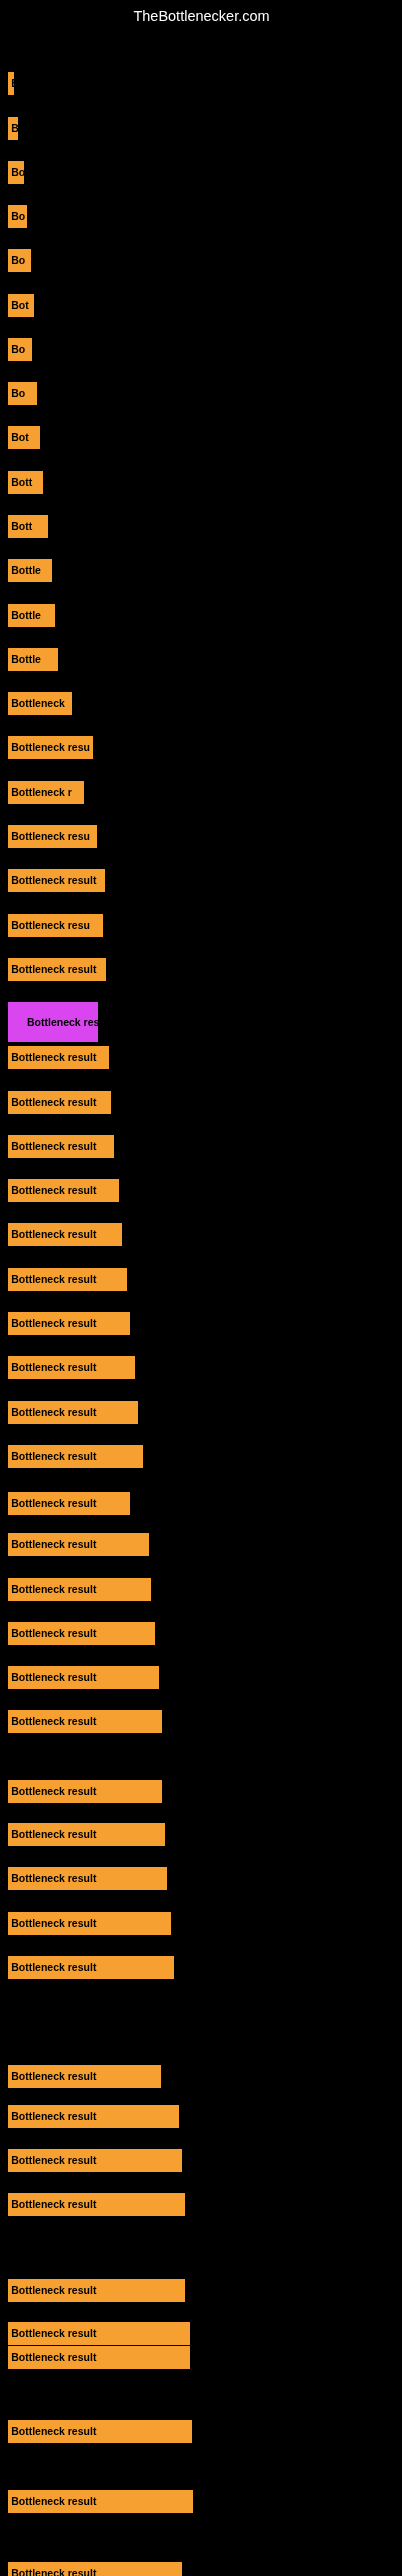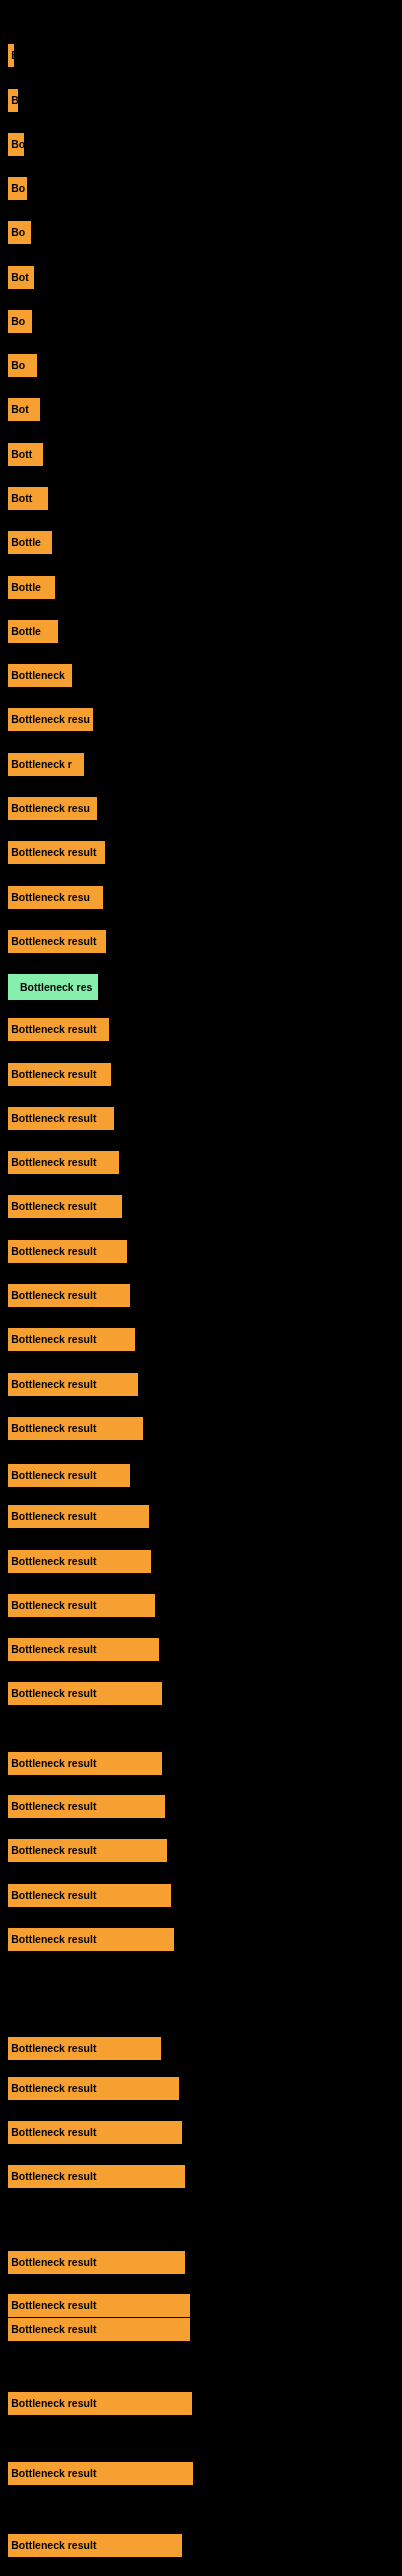--- a/index.html
+++ b/index.html
@@ -19,20 +19,21 @@
       font-size: 14.5px;
       text-align: center;
       padding: 8px 0 4px 0;
       font-weight: normal;
     }
   </style>
 </head>
 <body>
 
 <div style="position: relative; width: 403px; min-height: 2576px; background: #000;">
+  <div class="site-title">TheBottlenecker.com</div>
   <div id="bars-wrapper" style="position: relative; width: 403px; height: 2536px;">
   <div style="position: absolute; left: 8px; top: 44px; width: 14.5px; height: 22.5px;">
         <div style="background: rgb(245, 160, 48); width: 6.4px; height: 22.5px; display: flex; align-items: center; padding-left: 3.2px; white-space: nowrap; overflow: hidden; font-size: 10.5px; color: rgb(0, 0, 0); font-weight: bold;">B</div>
       </div>
       <div style="position: absolute; left: 8px; top: 89px; width: 17.7px; height: 22.5px;">
         <div style="background: rgb(245, 160, 48); width: 9.7px; height: 22.5px; display: flex; align-items: center; padding-left: 3.2px; white-space: nowrap; overflow: hidden; font-size: 10.5px; color: rgb(0, 0, 0); font-weight: bold;">B</div>
       </div>
       <div style="position: absolute; left: 8px; top: 133px; width: 24px; height: 22.5px;">
         <div style="background: rgb(245, 160, 48); width: 16px; height: 22.5px; display: flex; align-items: center; padding-left: 3.2px; white-space: nowrap; overflow: hidden; font-size: 10.5px; color: rgb(0, 0, 0); font-weight: bold;">Bo</div>
       </div>
@@ -84,21 +85,21 @@
       <div style="position: absolute; left: 8px; top: 841px; width: 105px; height: 22.5px;">
         <div style="background: rgb(245, 160, 48); width: 97px; height: 22.5px; display: flex; align-items: center; padding-left: 3.2px; white-space: nowrap; overflow: hidden; font-size: 10.5px; color: rgb(0, 0, 0); font-weight: bold;">Bottleneck result</div>
       </div>
       <div style="position: absolute; left: 8px; top: 886px; width: 103px; height: 22.5px;">
         <div style="background: rgb(245, 160, 48); width: 95px; height: 22.5px; display: flex; align-items: center; padding-left: 3.2px; white-space: nowrap; overflow: hidden; font-size: 10.5px; color: rgb(0, 0, 0); font-weight: bold;">Bottleneck resu</div>
       </div>
       <div style="position: absolute; left: 8px; top: 930px; width: 106px; height: 22.5px;">
         <div style="background: rgb(245, 160, 48); width: 98px; height: 22.5px; display: flex; align-items: center; padding-left: 3.2px; white-space: nowrap; overflow: hidden; font-size: 10.5px; color: rgb(0, 0, 0); font-weight: bold;">Bottleneck result</div>
       </div>
       <div style="position: absolute; left: 8px; top: 974px; width: 98px; height: 22.5px;">
-        <div style="background: #86efac; width: 90px; height: 26px; display: flex; align-items: center; padding-left: 12px; white-space: nowrap; overflow: hidden; font-size: 10.5px; color: rgb(0, 0, 0); font-weight: bold;">Bottleneck res</div>
+        <div style="background: #d946ef; width: 90px; height: 40px; display: flex; align-items: center; padding-left: 19px; white-space: nowrap; overflow: hidden; font-size: 10.5px; color: rgb(0, 0, 0); font-weight: bold;">Bottleneck res</div>
       </div>
       <div style="position: absolute; left: 8px; top: 1018px; width: 109px; height: 22.5px;">
         <div style="background: rgb(245, 160, 48); width: 101px; height: 22.5px; display: flex; align-items: center; padding-left: 3.2px; white-space: nowrap; overflow: hidden; font-size: 10.5px; color: rgb(0, 0, 0); font-weight: bold;">Bottleneck result</div>
       </div>
       <div style="position: absolute; left: 8px; top: 1063px; width: 111px; height: 22.5px;">
         <div style="background: rgb(245, 160, 48); width: 103px; height: 22.5px; display: flex; align-items: center; padding-left: 3.2px; white-space: nowrap; overflow: hidden; font-size: 10.5px; color: rgb(0, 0, 0); font-weight: bold;">Bottleneck result</div>
       </div>
       <div style="position: absolute; left: 8px; top: 1107px; width: 114px; height: 22.5px;">
         <div style="background: rgb(245, 160, 48); width: 106px; height: 22.5px; display: flex; align-items: center; padding-left: 3.2px; white-space: nowrap; overflow: hidden; font-size: 10.5px; color: rgb(0, 0, 0); font-weight: bold;">Bottleneck result</div>
       </div>

